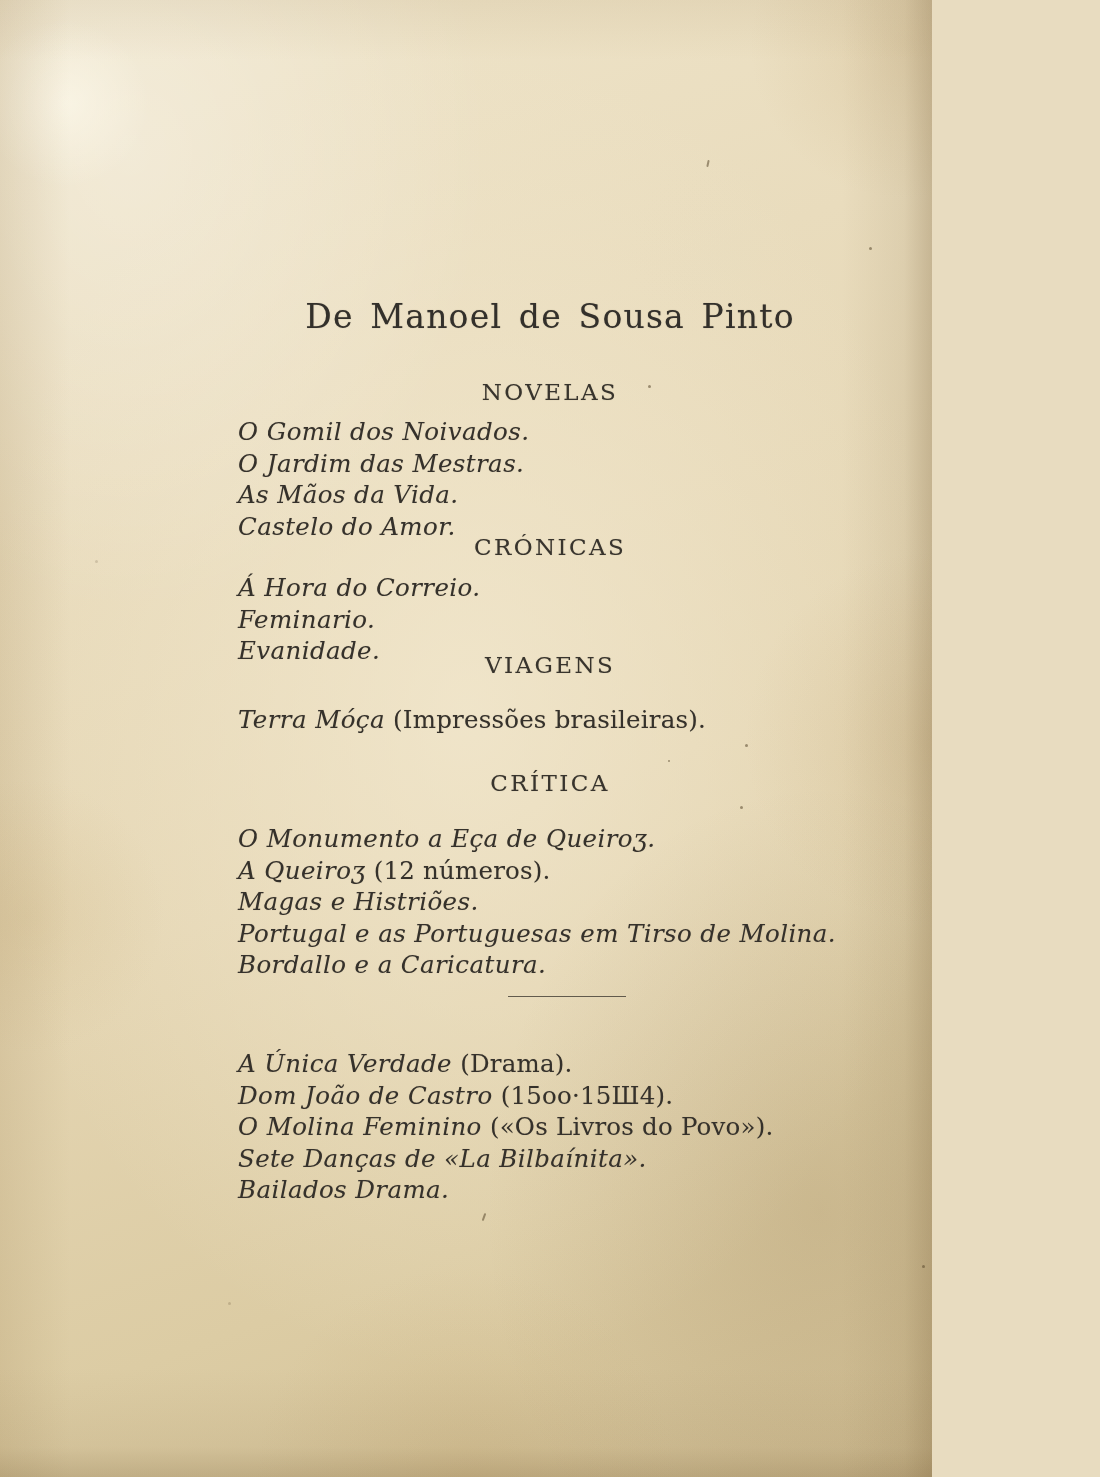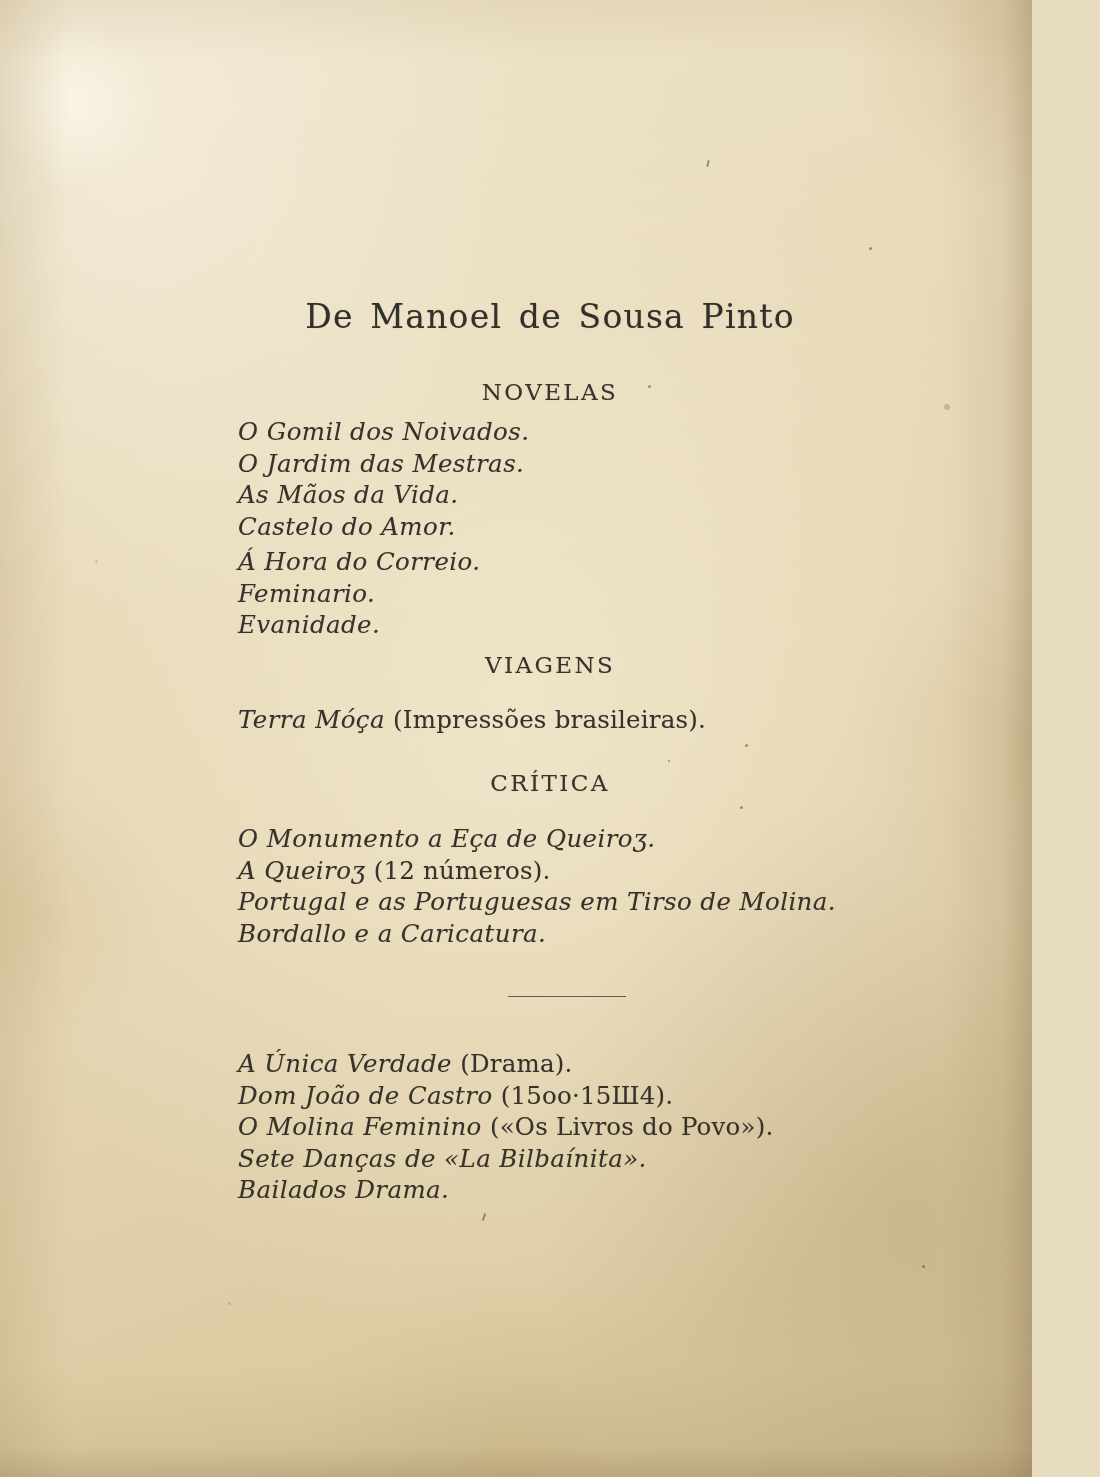--- a/index.html
+++ b/index.html
@@ -10,21 +10,21 @@
     width: 1100px;
     height: 1477px;
     overflow: hidden;
     background: #e8dcc0;
     font-family: "Liberation Serif", serif;
   }
 
   
   #page {
     position: relative;
-    width: 1032px;
+    width: 932px;
     height: 1477px;
     background:
       radial-gradient(ellipse 55% 45% at 14% 10%, rgba(255,255,255,0.30), rgba(255,255,255,0) 70%),
       radial-gradient(ellipse 50% 40% at 88% 82%, rgba(120,90,45,0.16), rgba(255,255,255,0) 72%),
       radial-gradient(ellipse 70% 60% at 50% 48%, rgba(243,233,208,0.75), rgba(255,255,255,0) 75%),
       linear-gradient(160deg, #efe5cb 0%, #e9dcbd 28%, #e4d5b2 55%, #dccca4 78%, #d2c096 100%);
     overflow: hidden;
   }
   
   #page:before {
@@ -145,39 +145,41 @@
       <div class="section-heading">NOVELAS</div>
       <ul class="entry-list" style="margin-top:11px">
         <li class="entry"><span>O Gomil dos Noivados.</span></li>
         <li class="entry"><span>O Jardim das Mestras.</span></li>
         <li class="entry"><span>As Mãos da Vida.</span></li>
         <li class="entry"><span>Castelo do Amor.</span></li>
       </ul>
     </div>
 
     <div class="section" style="top:534px">
+      <div class="section-heading">CRÓNICAS</div>
       <ul class="entry-list" style="margin-top:12px">
         <li class="entry"><span>Á Hora do Correio.</span></li>
         <li class="entry"><span>Feminario.</span></li>
         <li class="entry"><span>Evanidade.</span></li>
       </ul>
     </div>
 
     <div class="section" style="top:652px">
       <div class="section-heading">VIAGENS</div>
       <ul class="entry-list" style="margin-top:26px">
         <li class="entry"><span>Terra Móça </span><span class="rom">(Impressões brasileiras).</span></li>
       </ul>
     </div>
 
     <div class="section" style="top:770px">
       <div class="section-heading">CRÍTICA</div>
       <ul class="entry-list" style="margin-top:27px">
         <li class="entry"><span>O Monumento a Eça de Queiroʒ.</span></li>
         <li class="entry"><span>A Queiroʒ </span><span class="rom">(12 números).</span></li>
+        <li class="entry"><span>Magas e Histriões.</span></li>
         <li class="entry"><span>Portugal e as Portuguesas em Tirso de Molina.</span></li>
         <li class="entry"><span>Bordallo e a Caricatura.</span></li>
       </ul>
     </div>
 
     <div class="divider"></div>
 
     <div class="section" style="top:1032px">
       <ul class="entry-list">
         <li class="entry"><span>A Única Verdade </span><span class="rom">(Drama).</span></li>

